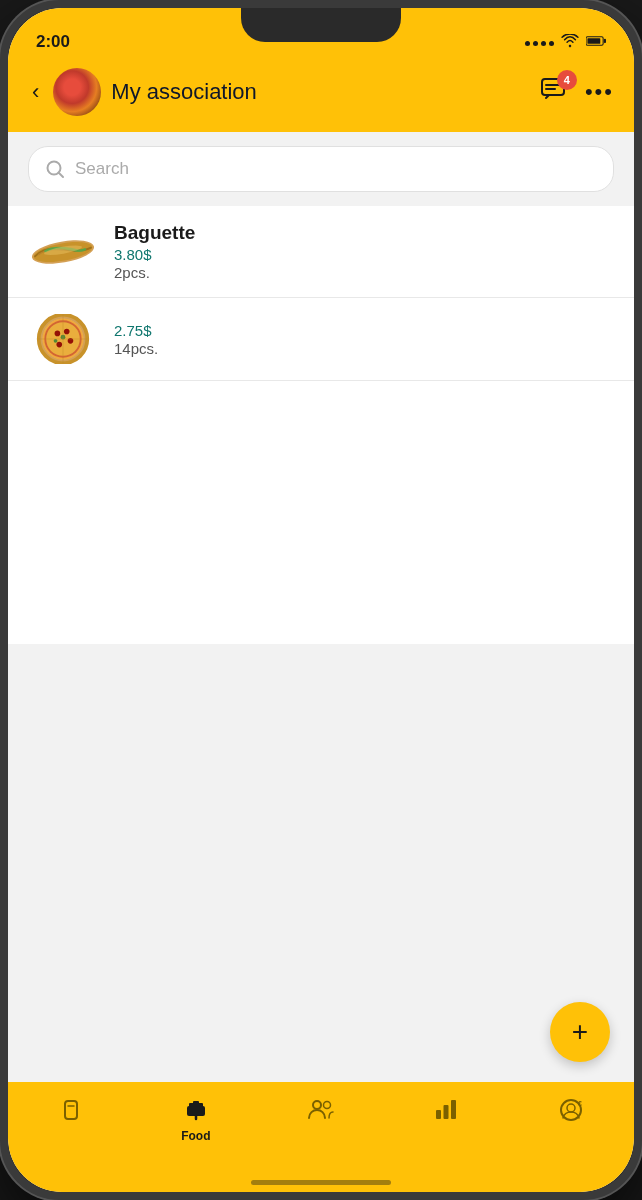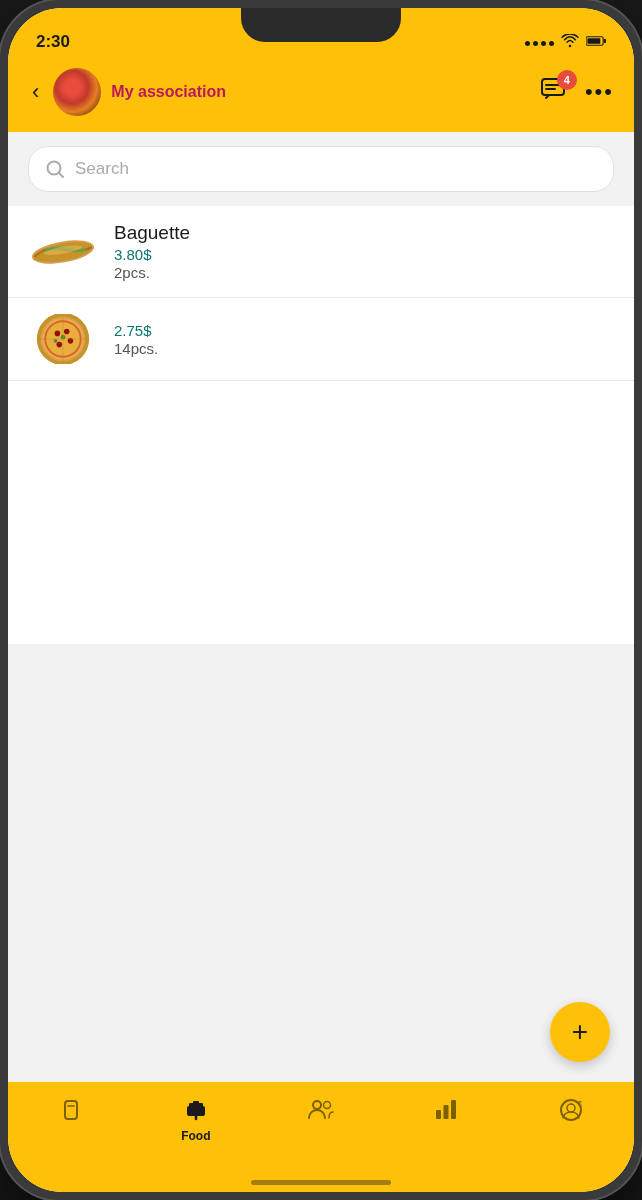--- a/index.html
+++ b/index.html
@@ -119,23 +119,23 @@
       font-size: 10px;
       text-align: center;
       color: #fff;
       
       background: radial-gradient(circle at 40% 40%, #e74c3c 20%, #c0392b 40%, #e67e22 60%, #8B4513 80%);
       width: 100%;
       height: 100%;
     }
 
     .header-title {
-      font-size: 16px;
-      font-weight: 700;
-      color: #be185d;
+      font-size: 22px;
+      font-weight: 400;
+      color: #0f172a;
     }
 
     .header-right {
       display: flex;
       align-items: center;
       gap: 16px;
     }
 
     .notification-btn {
       position: relative;
@@ -225,21 +225,21 @@
       width: 56px;
       height: 56px;
     }
 
     .item-info {
       flex: 1;
     }
 
     .item-name {
       font-size: 19px;
-      font-weight: 400;
+      font-weight: 700;
       color: #1a1a1a;
       margin-bottom: 2px;
     }
 
     .item-price {
       font-size: 15px;
       color: #0f766e;
       margin-bottom: 1px;
     }
 
@@ -351,21 +351,21 @@
 
 <div class="phone-frame">
   <div class="notch"></div>
   <div class="volume-up"></div>
   <div class="volume-down"></div>
   <div class="power-btn"></div>
 
   <div class="phone-screen">
 
     <div class="status-bar">
-      <span class="status-time">2:30</span>
+      <span class="status-time">2:00</span>
       <div class="status-icons">
         <div class="status-dots">
           <div class="status-dot"></div>
           <div class="status-dot"></div>
           <div class="status-dot"></div>
           <div class="status-dot"></div>
         </div>
         <div class="wifi-icon">
           <svg viewBox="0 0 24 16" fill="none">
             <path d="M12 12.5 C11.2 12.5 10.5 13.2 10.5 14 C10.5 14.8 11.2 15.5 12 15.5 C12.8 15.5 13.5 14.8 13.5 14 C13.5 13.2 12.8 12.5 12 12.5Z" fill="#1a1a1a"></path>

